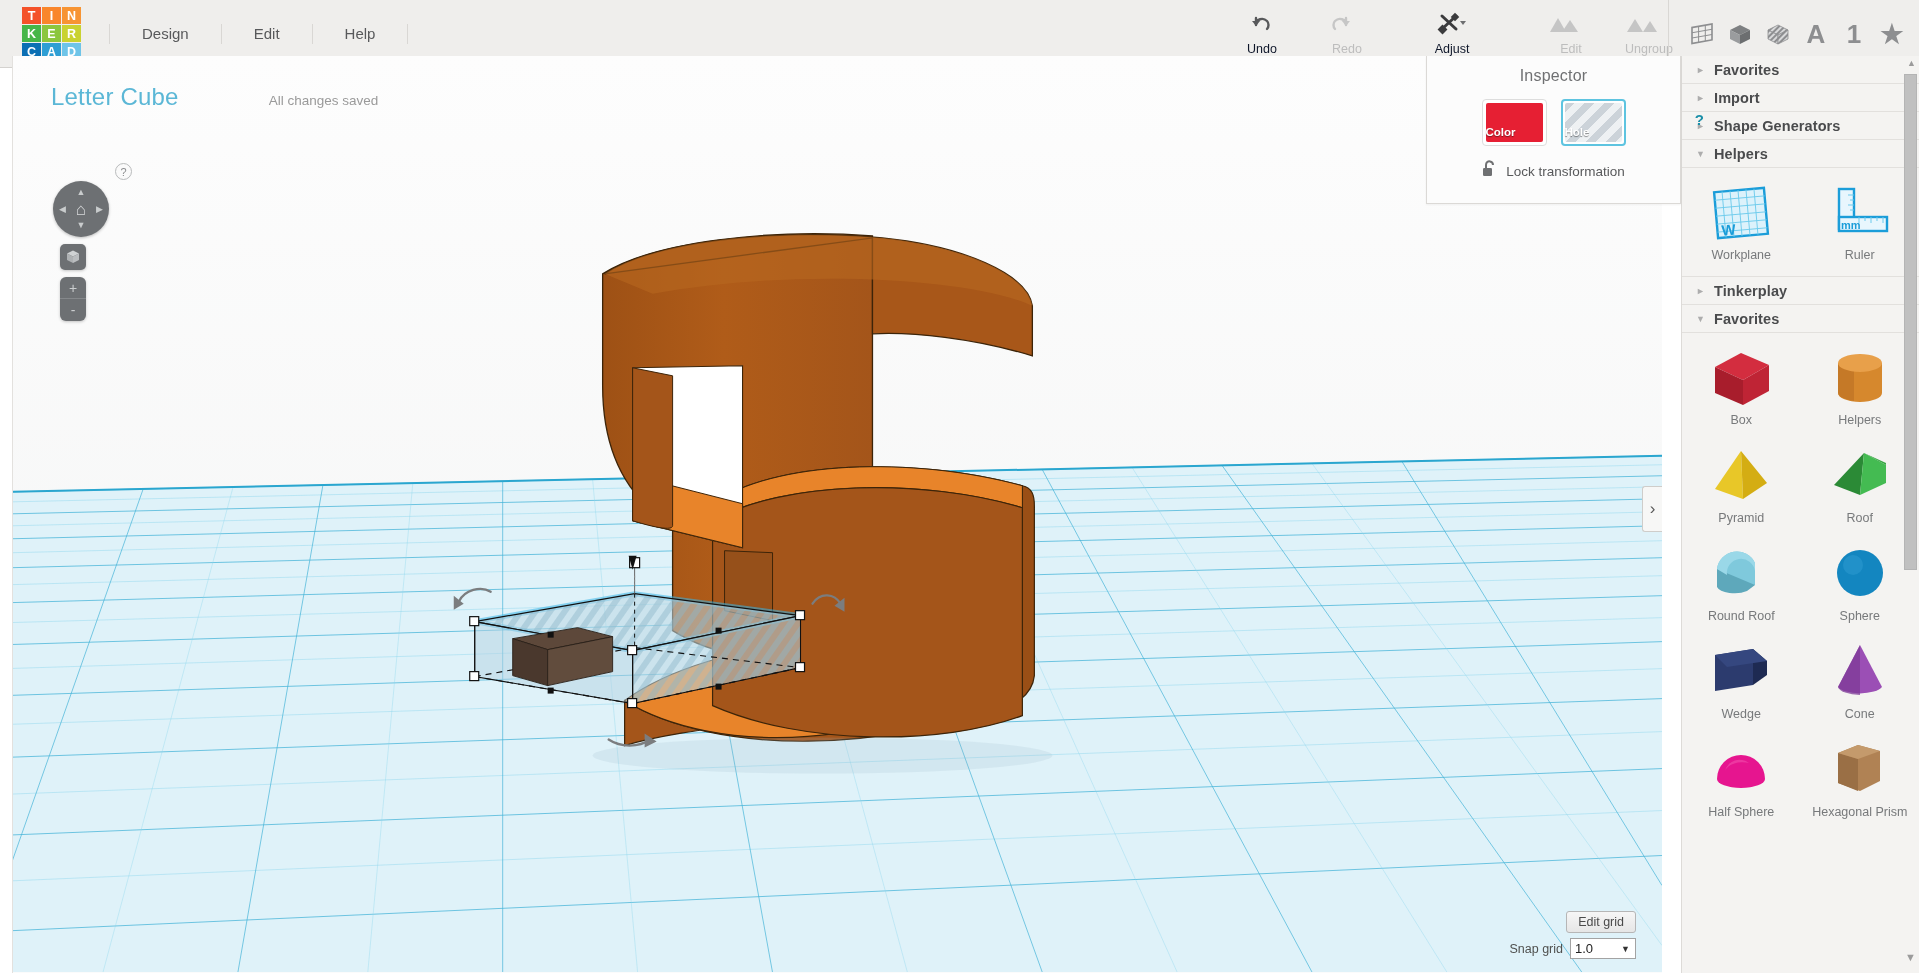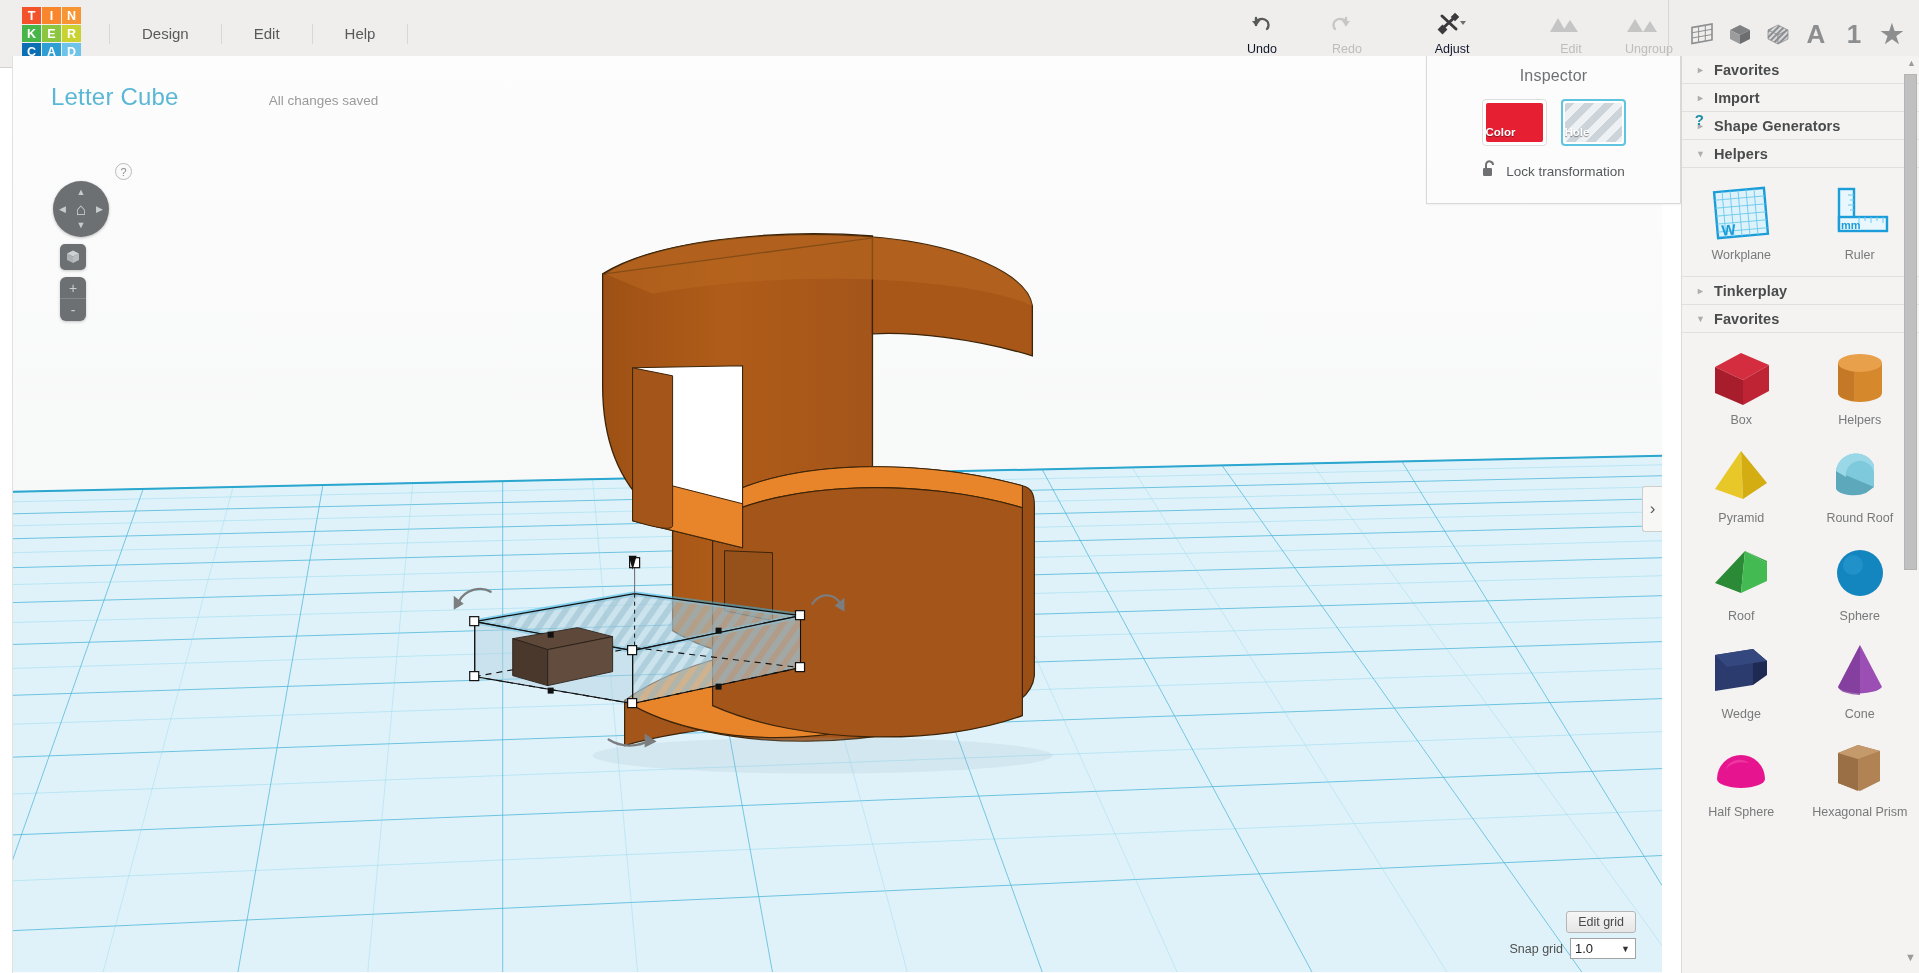--- a/index.html
+++ b/index.html
@@ -670,37 +670,37 @@
             <path d="M36 8 L10 46 L38 56 Z" fill="#e8c728"></path>
             <path d="M36 8 L38 56 L62 40 Z" fill="#d4ad13"></path>
           </svg>
         </div>
         <div class="slabel">Pyramid</div>
       </div>
 
       <div class="shape-cell">
         <div class="simg">
           <svg width="72" height="66" viewBox="0 0 72 66">
+            <path d="M40 10 L10 42 L36 52 Z" fill="#2b8a36"></path>
+            <path d="M40 10 L36 52 L62 40 L62 22 Z" fill="#44bb52"></path>
+            <path d="M40 10 L62 22 L62 20 Z" fill="#3aa846"></path>
+          </svg>
+        </div>
+        <div class="slabel">Roof</div>
+      </div>
+
+      <div class="shape-cell">
+        <div class="simg">
+          <svg width="72" height="66" viewBox="0 0 72 66">
             <path d="M12 46 L12 28 A20 20 0 0 1 50 22 L50 44 Z" fill="#7fc9dc"></path>
             <path d="M12 46 A18 8 0 0 0 42 50 L50 44 L12 28 Z" fill="#5ea8bb"></path>
             <path d="M50 22 A20 20 0 0 0 12 28 L22 34 A12 12 0 0 1 50 30 Z" fill="#9ad8e8"></path>
           </svg>
         </div>
         <div class="slabel">Round Roof</div>
-      </div>
-
-      <div class="shape-cell">
-        <div class="simg">
-          <svg width="72" height="66" viewBox="0 0 72 66">
-            <path d="M40 10 L10 42 L36 52 Z" fill="#2b8a36"></path>
-            <path d="M40 10 L36 52 L62 40 L62 22 Z" fill="#44bb52"></path>
-            <path d="M40 10 L62 22 L62 20 Z" fill="#3aa846"></path>
-          </svg>
-        </div>
-        <div class="slabel">Roof</div>
       </div>
 
       <div class="shape-cell">
         <div class="simg">
           <svg width="72" height="66" viewBox="0 0 72 66">
             <circle cx="36" cy="32" r="23" fill="#1386c0"></circle>
             <circle cx="29" cy="24" r="10" fill="#2e9ad0" opacity=".55"></circle>
           </svg>
         </div>
         <div class="slabel">Sphere</div>

